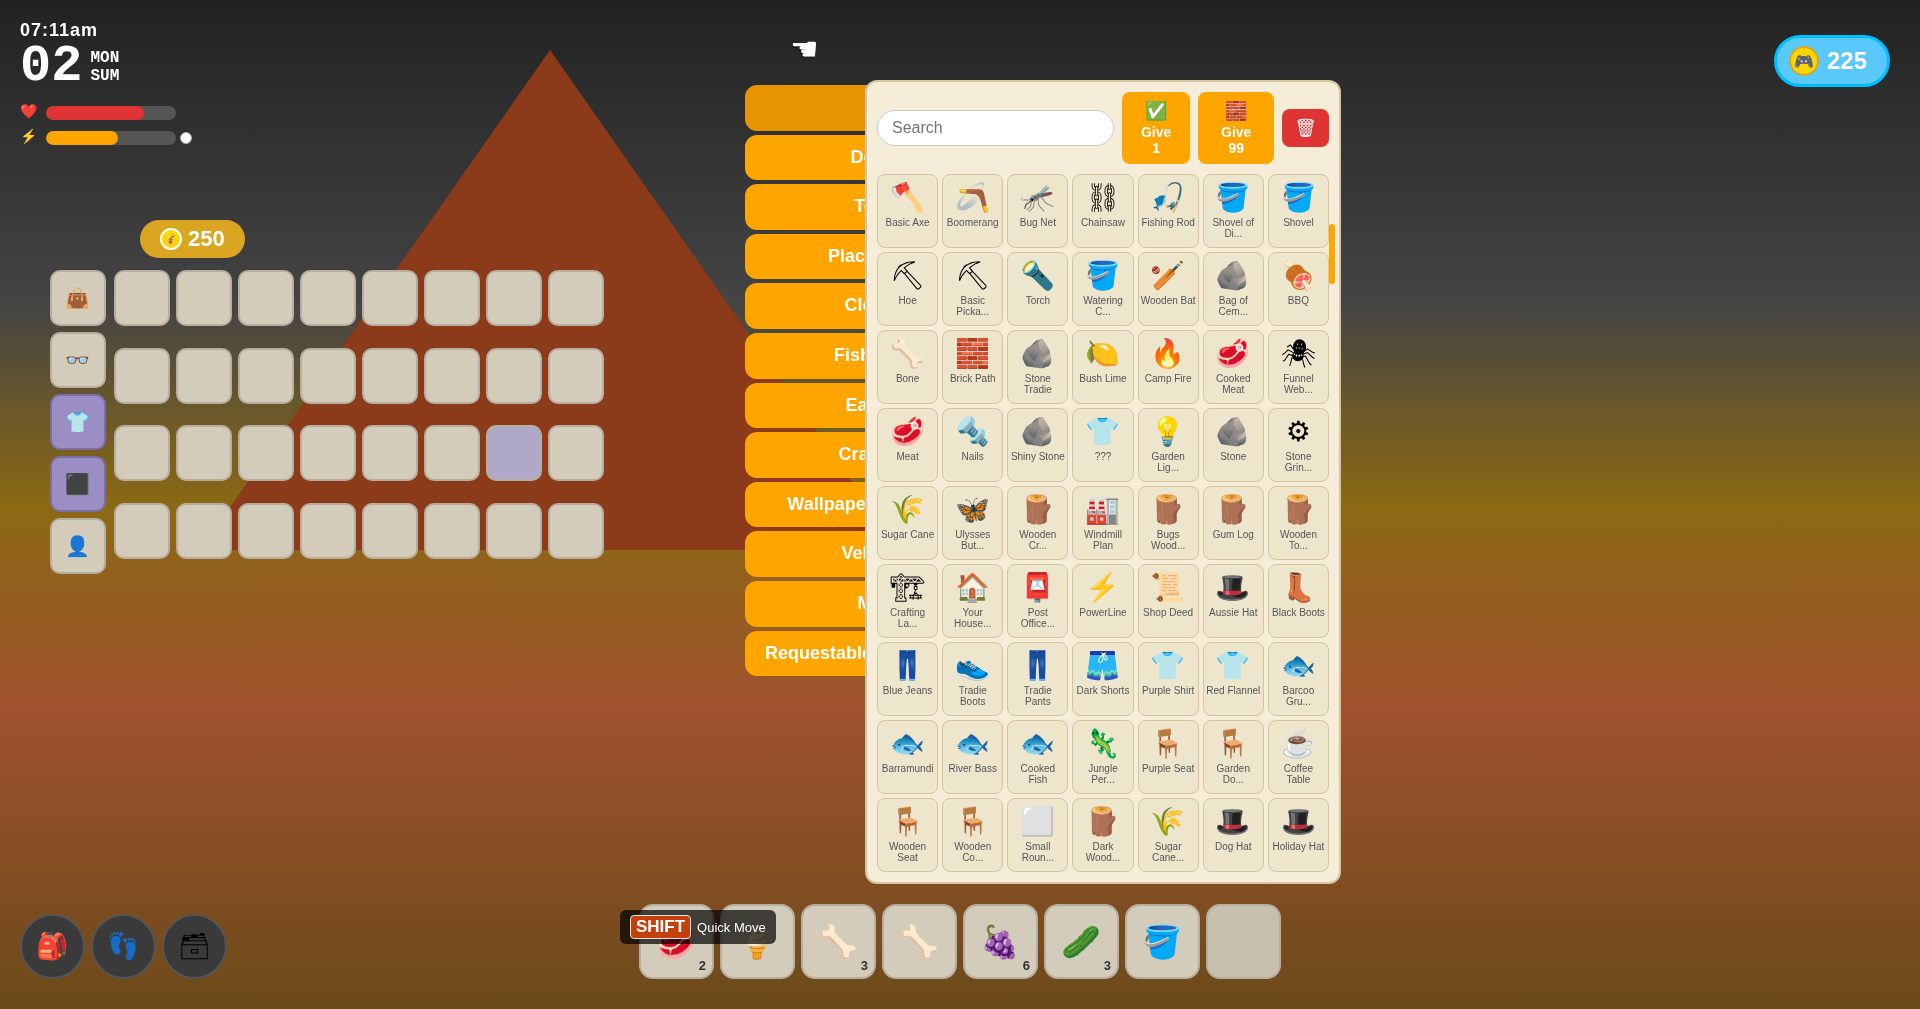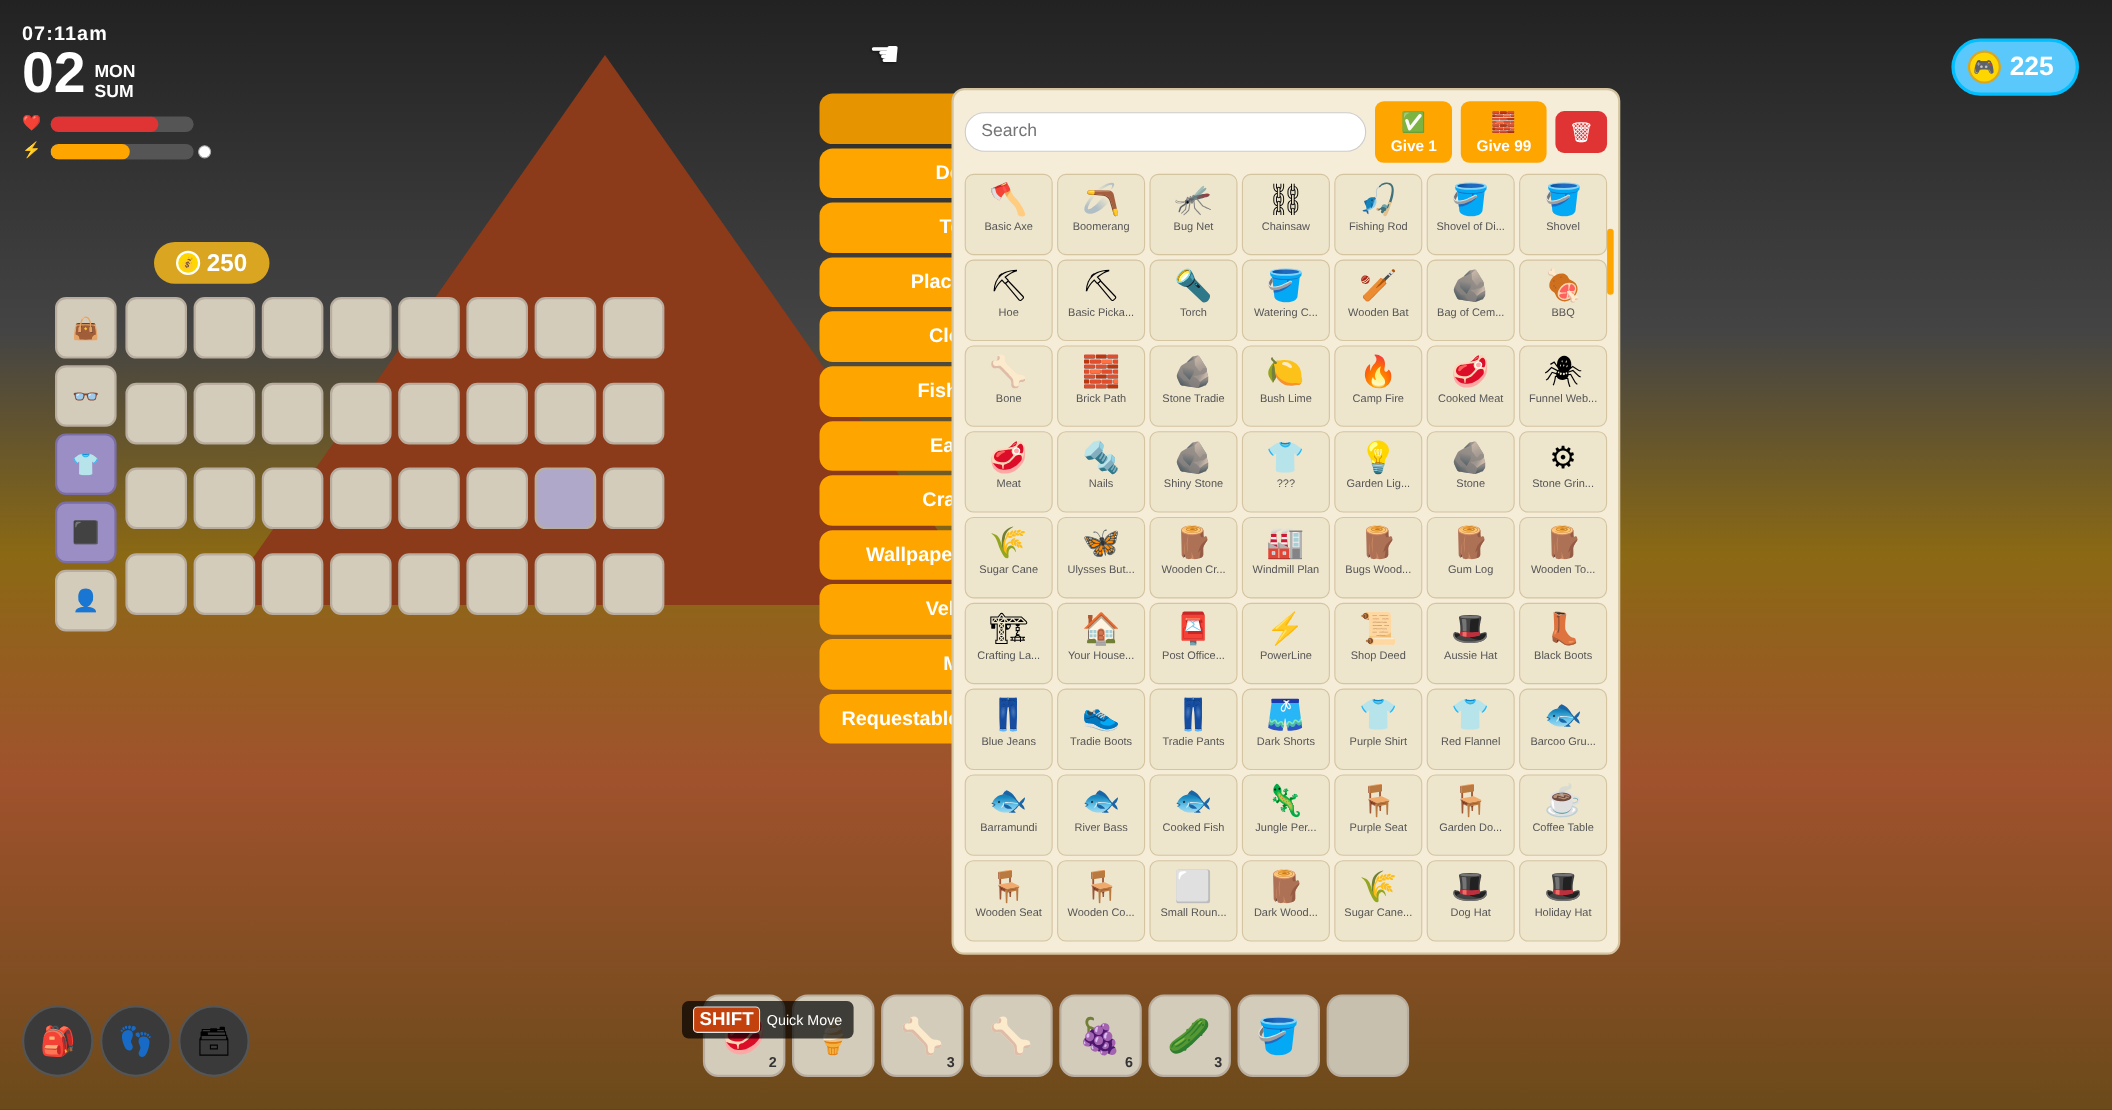--- a/index.html
+++ b/index.html
@@ -207,21 +207,21 @@
       cursor: pointer;
       min-width: 110px;
       text-align: center;
       line-height: 1.2;
     }
 
     
     .item-panel {
       position: absolute;
       top: 80px; left: 865px;
-      width: 608px;
+      width: 476px;
       background: #F5EDD8;
       border-radius: 12px;
       border: 2px solid #D4C4A0;
       z-index: 10;
       padding: 10px;
     }
     .item-panel-header {
       display: flex;
       gap: 8px;
       margin-bottom: 10px;
@@ -396,21 +396,21 @@
 </head>
 <body>
 
 <div class="game-bg"></div>
 <div class="roof"></div>
 
 <div class="cursor">☛</div>
 
 <div class="hud-topleft">
   <div class="time-display">07:11am</div>
-  <div style="display:flex; gap:8px; align-items:flex-end;">
+  <div style="display:flex; gap:8px; align-items:center;font-family:Liberation Mono, monospace;">
     <div class="time-main">02</div>
     <div>
       <div class="day-info">MON</div>
       <div class="day-info">SUM</div>
     </div>
   </div>
   <div class="bars">
     <div class="bar-row">
       <div class="bar-icon">❤️</div>
       <div class="bar-bg">

